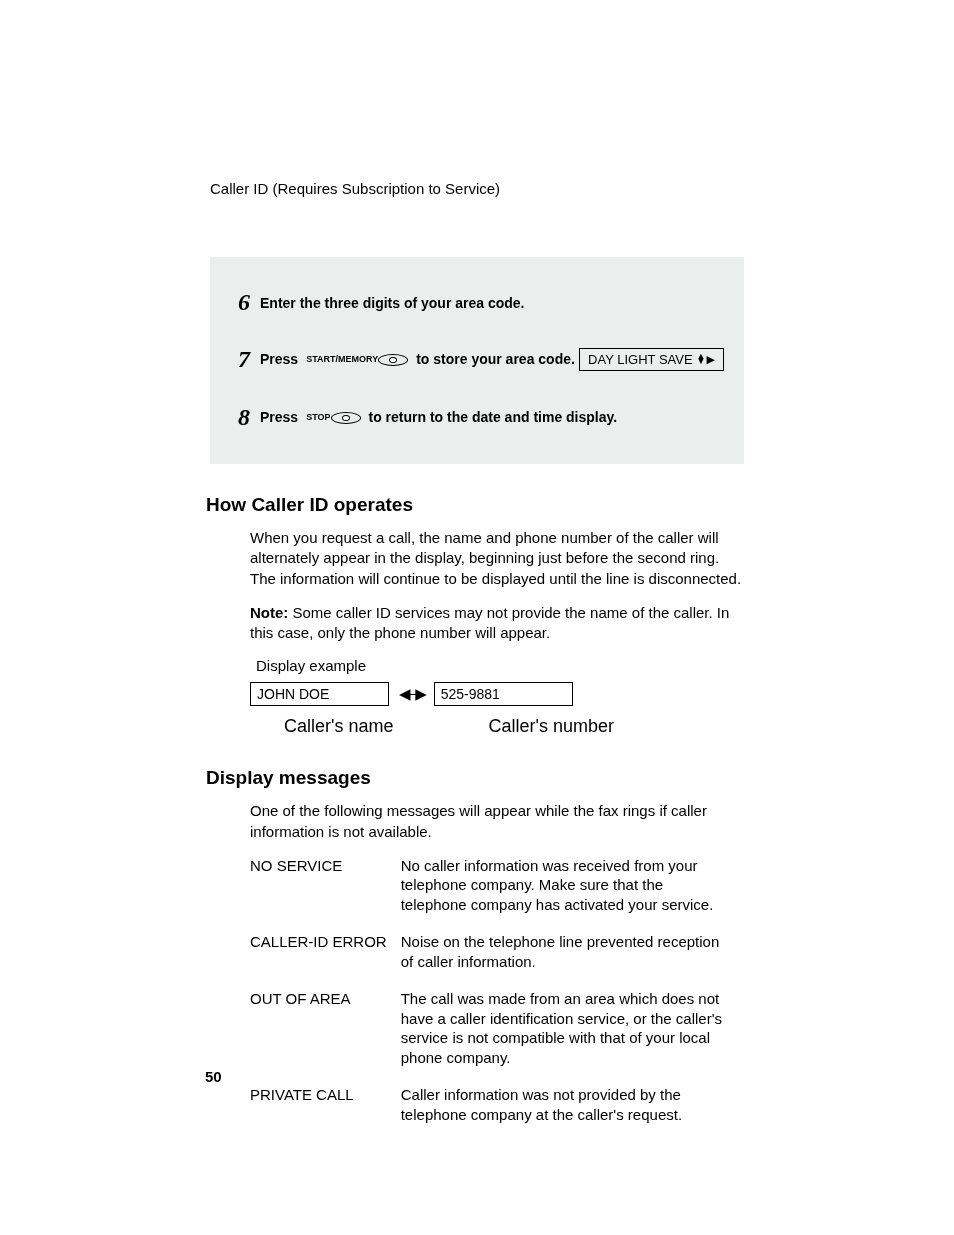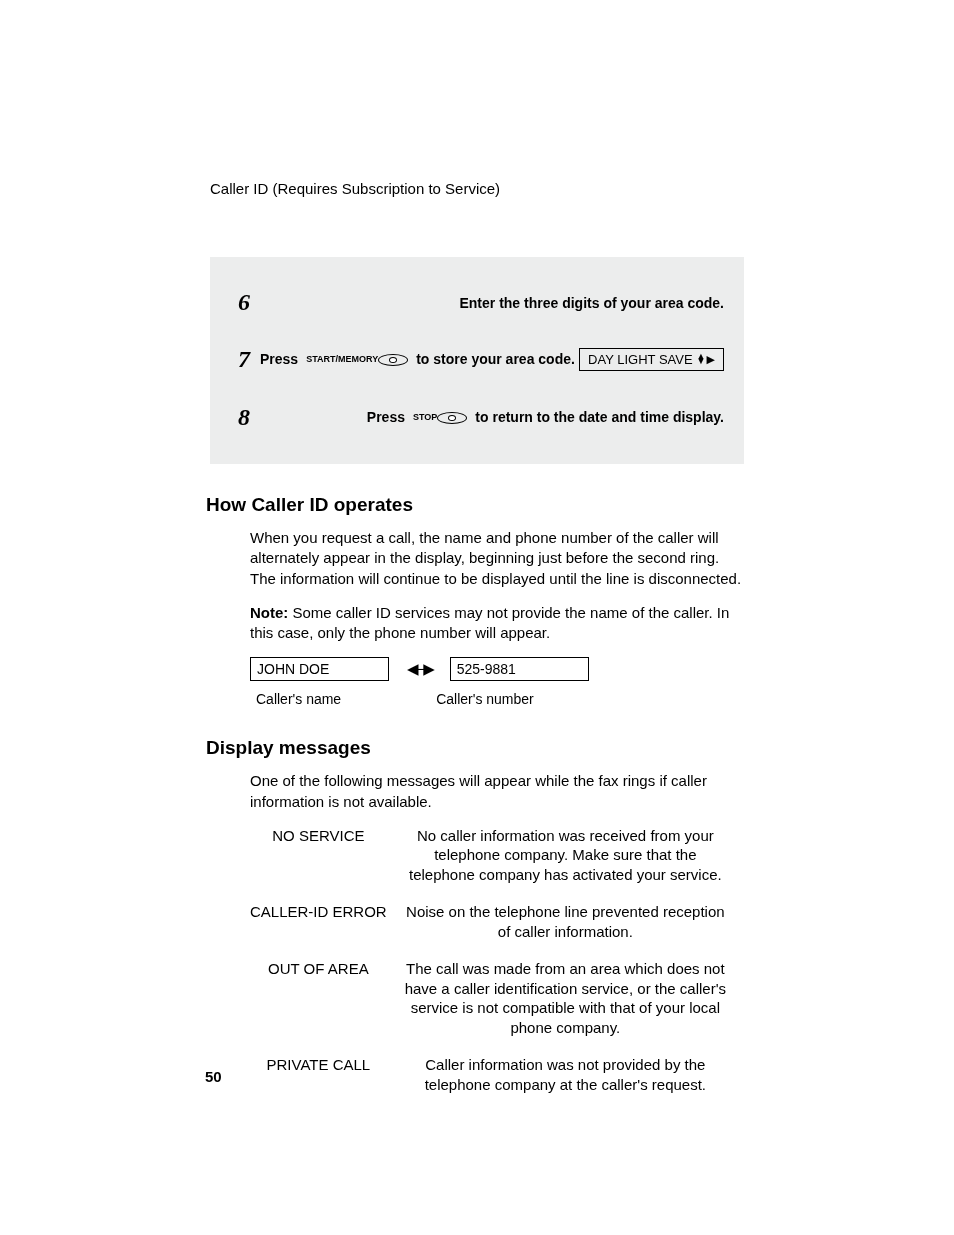--- a/index.html
+++ b/index.html
@@ -39,21 +39,20 @@
     text-align: right;
     margin-right: 10px;
     font-family: "Times New Roman", serif;
   }
   .step-text {
     flex: 1;
     display: flex;
     align-items: center;
     flex-wrap: wrap;
     gap: 4px;
-    justify-content: flex-end;
   }
   .key-button {
     display: inline-flex;
     flex-direction: row;
     align-items: center;
     font-weight: bold;
     font-size: 9px;
     line-height: 1;
     margin: 8px 4px;
   }
@@ -108,47 +107,46 @@
     margin: 0 0 14px 40px;
   }
   .display-example-label {
     font-size: 15px;
     margin: 8px 0 8px 46px;
   }
   .example-row {
     display: flex;
     align-items: center;
     margin-left: 40px;
-    gap: 8px;
+    gap: 0;
   }
   .ex-box {
     border: 1px solid #000;
     padding: 3px 6px;
     font-size: 14px;
     width: 125px;
   }
   .dbl-arrow {
     display: inline-flex;
     align-items: center;
     font-size: 15px;
     padding: 0 10px;
     letter-spacing: -3px;
   }
   .ex-captions {
     display: flex;
-    margin: 10px 0 0 46px;
-    font-size: 14px;
+    margin: 10px 0 0 74px;
+    font-size: 18px;
     gap: 95px;
     text-align: center;
   }
   table.msg {
     border-collapse: collapse;
     margin-left: 40px;
     font-size: 15px;
-    text-align: center;
   }
   table.msg td {
     vertical-align: top;
     padding: 0 14px 18px 0;
     line-height: 1.3;
   }
   table.msg td.key {
     white-space: nowrap;
   }
   .page-num {
@@ -215,20 +213,21 @@
   </div>
 
   <h2 class="section">How Caller ID operates</h2>
 
   <p class="body-text">When you request a call, the name and phone number of the caller will alternately appear in the display, beginning just before the second ring. The information will continue to be displayed until the line is disconnected.</p>
 
   <p class="body-text">
     <b>Note:</b><span> Some caller ID services may not provide the name of the caller. In this case, only the phone number will appear.</span>
   </p>
 
+  <div class="display-example-label">Display example</div>
 
   <div class="example-row">
     <div class="ex-box">JOHN DOE</div>
     <div class="dbl-arrow">◀─▶</div>
     <div class="ex-box">525-9881</div>
   </div>
 
   <div class="ex-captions">
     <span>Caller's name</span>
     <span>Caller's number</span>

